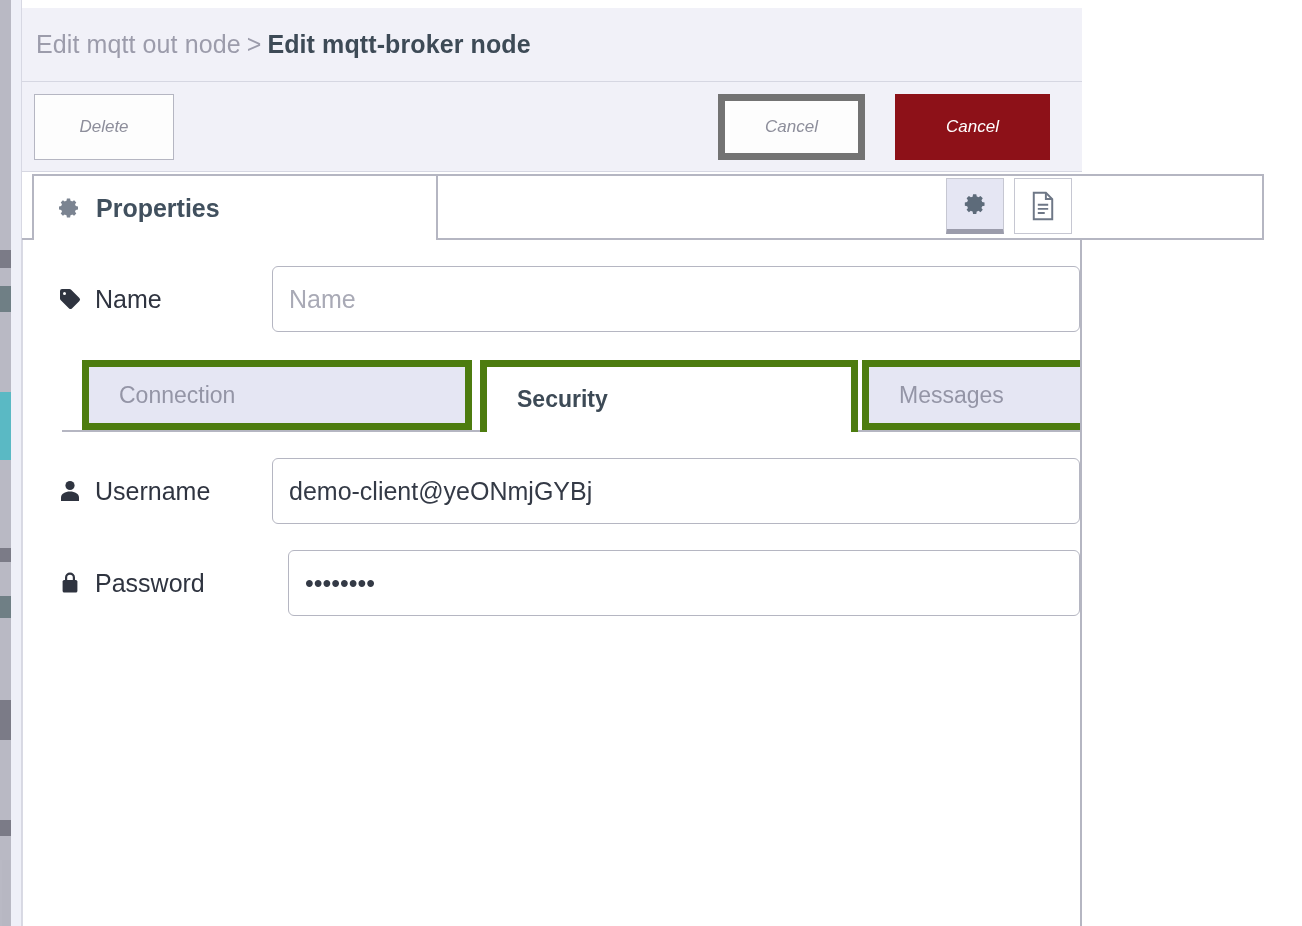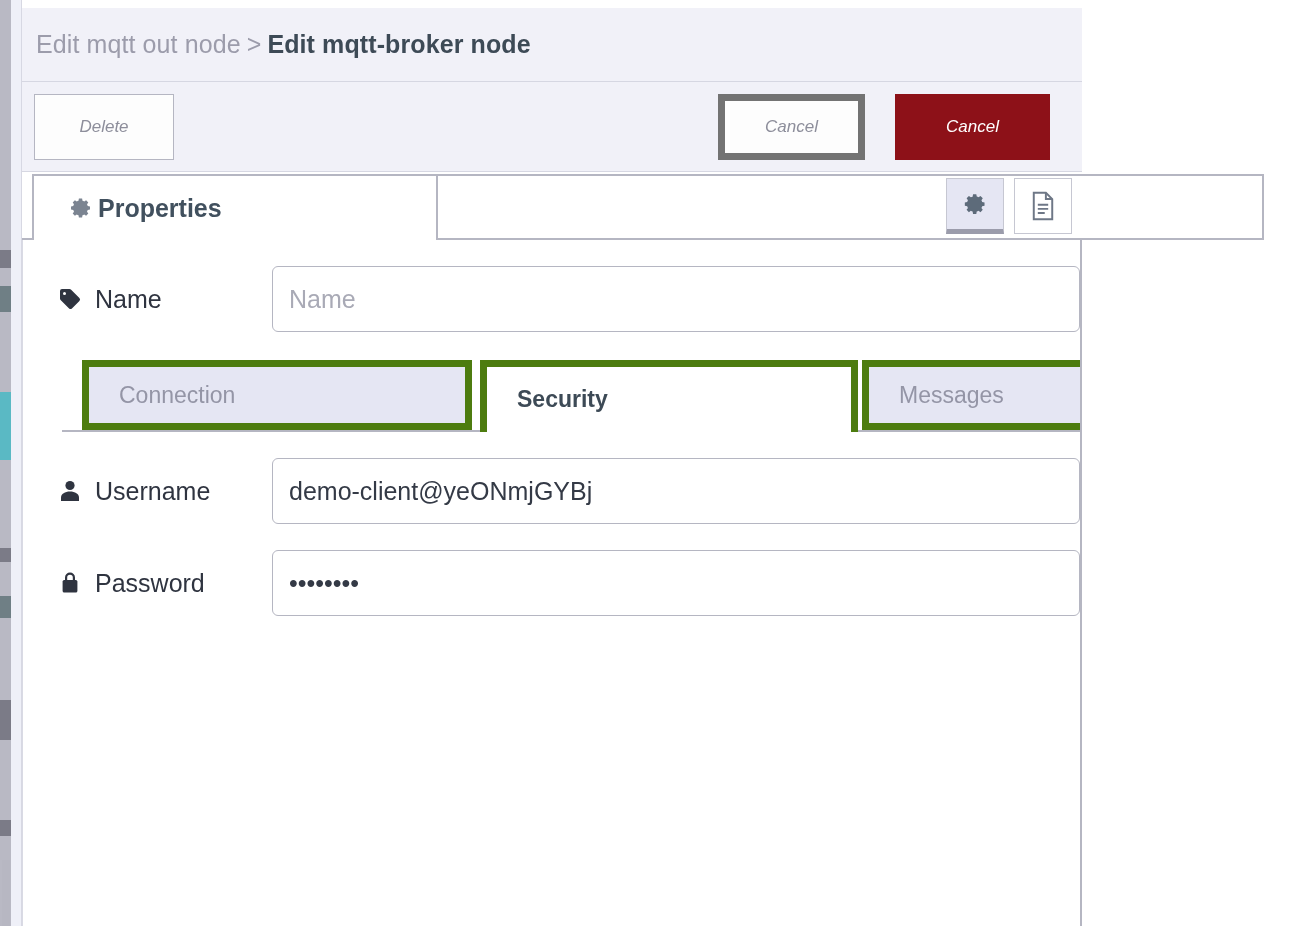--- a/index.html
+++ b/index.html
@@ -152,22 +152,22 @@
   }
   .main-tab {
     position: absolute;
     left: 10px; top: 2px;
     width: 406px; height: 66px;
     background: #ffffff;
     border: 2px solid #b5b6c2;
     border-bottom: none;
     display: flex;
     align-items: center;
-    padding-left: 34px;
-    gap: 4px;
+    padding-left: 22px;
+    gap: 14px;
     z-index: 3;
     cursor: pointer;
   }
   .main-tab-label {
     font-size: 25px;
     font-weight: bold;
     color: #41505e;
   }
   .main-tab-ghost {
     position: absolute;
@@ -273,21 +273,21 @@
     font-weight: bold;
     border-bottom: none;
     height: 72px;
     z-index: 3;
   }
   .subtab-connection { left: 20px;  width: 390px; }
   .subtab-security   { left: 418px; width: 378px; }
   .subtab-messages   { left: 800px; width: 390px; }
 
   .row-username { margin-top: 26px; border-radius: 24px; }
-  .row-password { margin-top: 26px; }
+  .row-password { margin-top: 26px; gap: 16px; }
 
   .ico { display: inline-flex; width: 26px; justify-content: center; }
   .ico svg { display: block; }
 </style>
 </head>
 <body>
 
 <div id="app-root">
 
   <div class="editor-backdrop">

